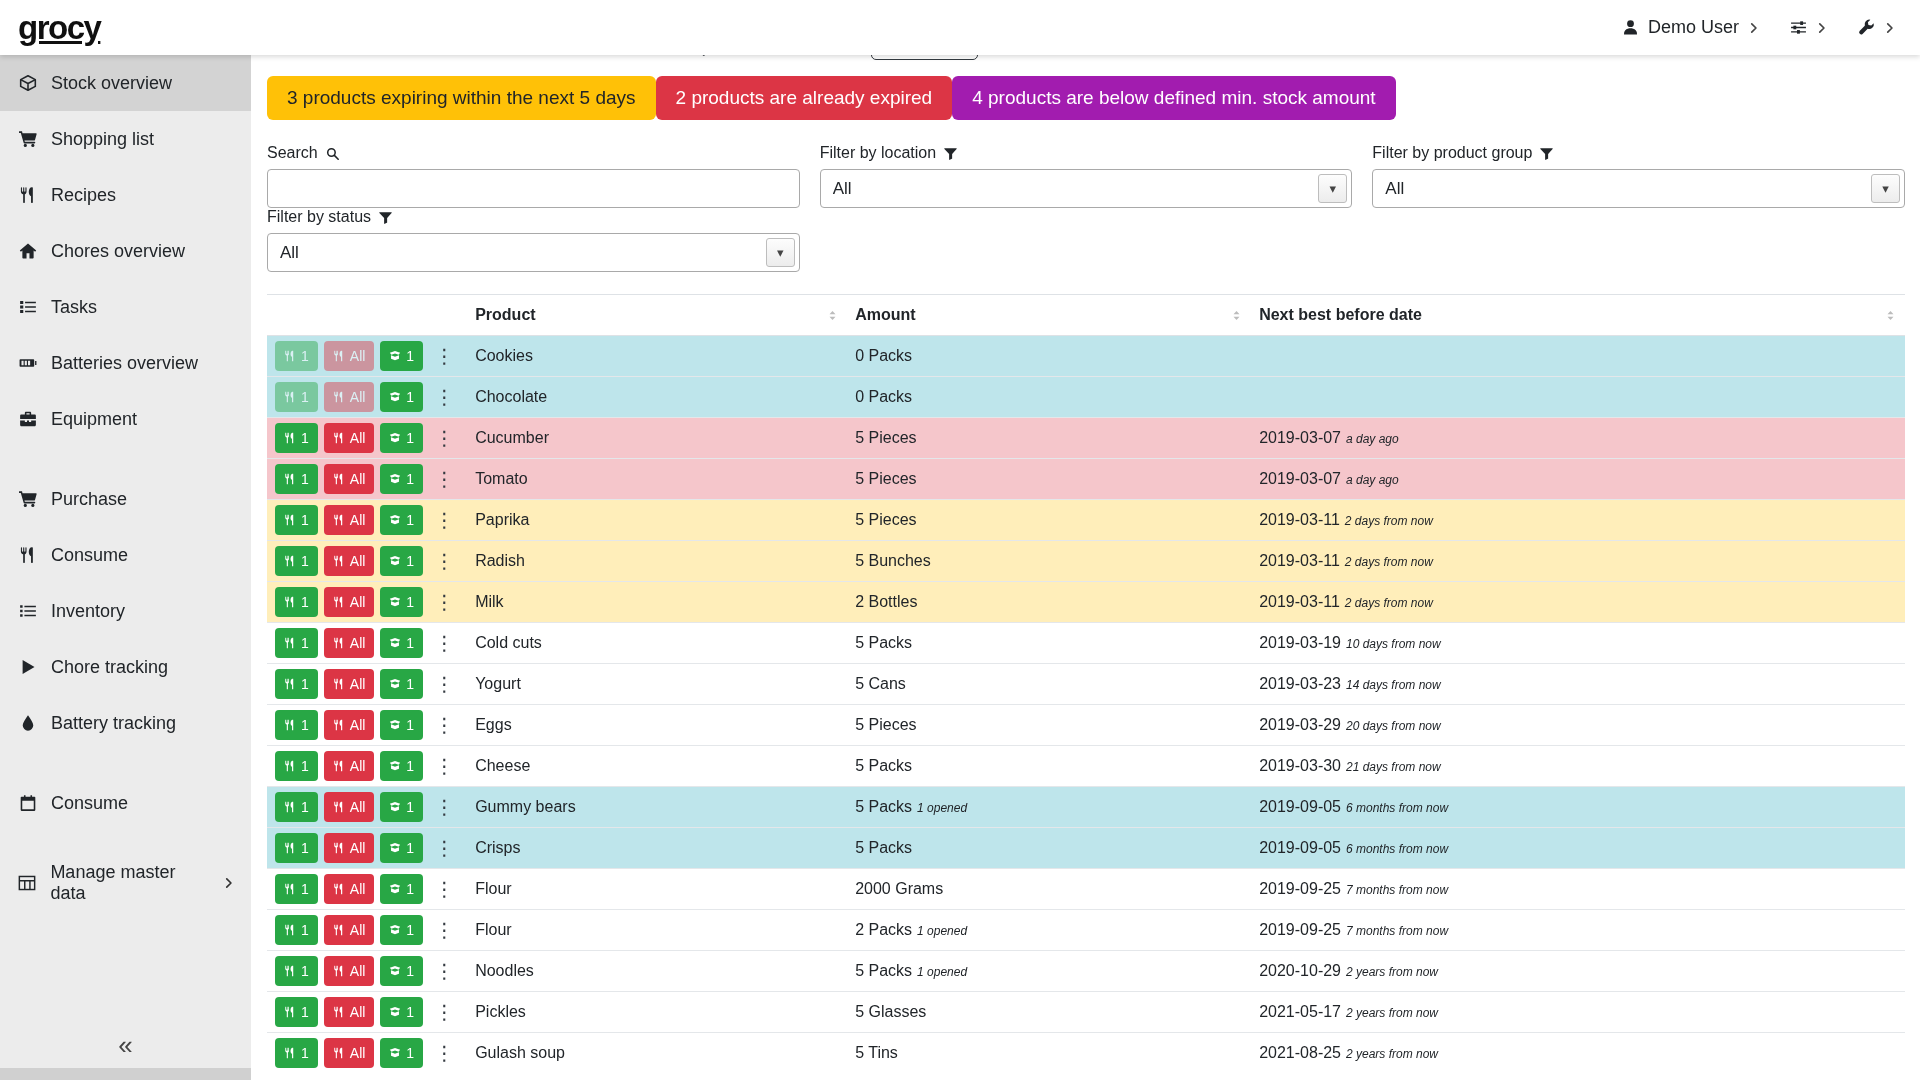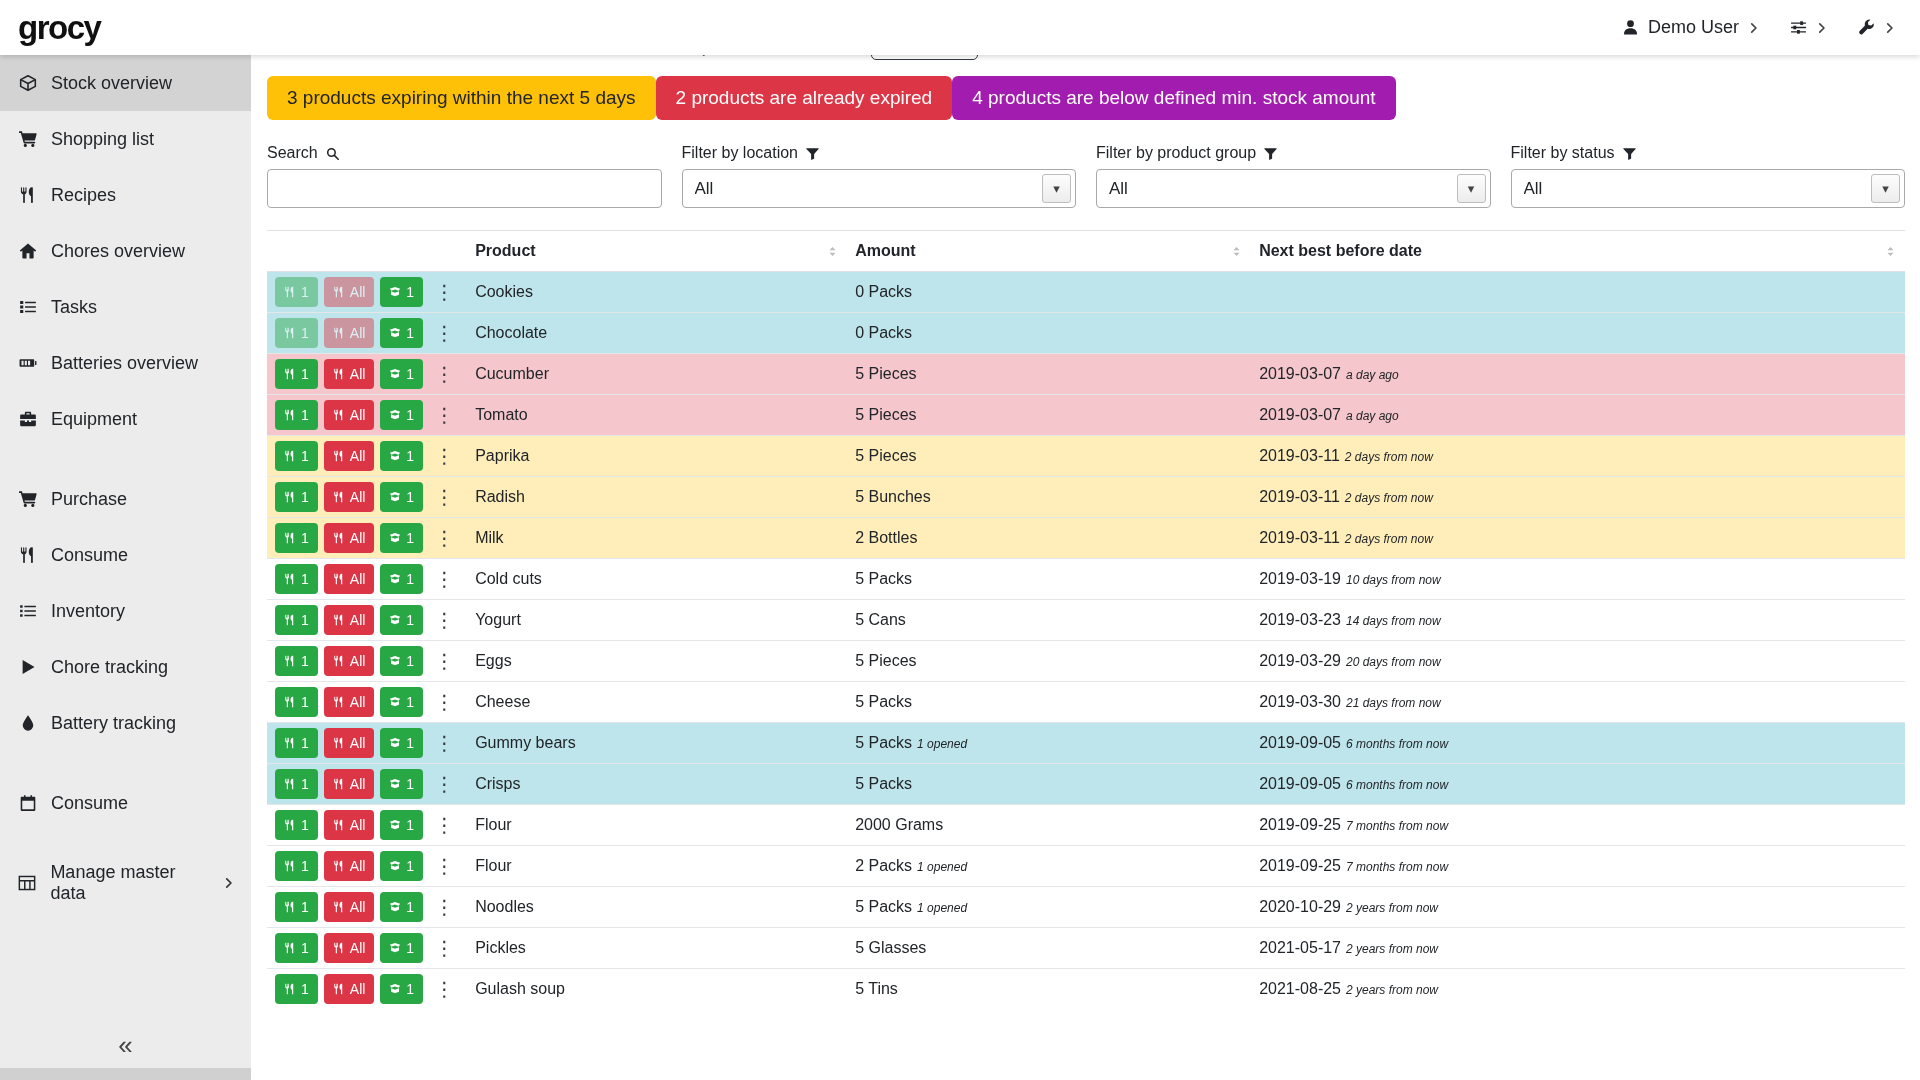--- a/index.html
+++ b/index.html
@@ -12,21 +12,21 @@
   }
   .icon svg { display: block; }
   button { font-family: inherit; }
 
   
   .topbar {
     position: fixed; top: 0; left: 0; width: 1920px; height: 55px;
     background: #fff; display: flex; align-items: center; justify-content: space-between;
     padding: 0 24px 0 18px; box-shadow: 0 2px 5px rgba(0,0,0,.15); z-index: 20;
   }
-  .logo { font-size: 33px; font-weight: 700; letter-spacing: -1.5px; color: #101010; cursor: pointer; }
+  .logo { font-size: 33px; font-weight: 700; letter-spacing: -1.5px; color: #101010; cursor: pointer; text-decoration: underline; }
   .topbar-right { display: flex; align-items: center; gap: 30px; }
   .top-group { display: flex; align-items: center; gap: 9px; font-size: 18px; color: #212529; cursor: pointer; }
   .i16 { font-size: 17px; color: #212529; }
   .chev { font-size: 12px; color: #444; }
 
   
   .sidebar {
     position: fixed; top: 55px; left: 0; width: 251px; height: 1025px;
     background: var(--sidebar-bg, #ececec); display: flex; flex-direction: column; z-index: 10;
   }
@@ -51,21 +51,21 @@
     display: inline-flex; align-items: center; gap: 8px; border: 1px solid #343a40;
     background: #fff; color: #212529; font-size: 17px; padding: 7px 13px; border-radius: 5px; cursor: pointer;
   }
   .journal-btn .icon { font-size: 15px; }
 
   .alerts { display: flex; margin-top: 12px; }
   .alert { font-size: 19px; padding: 11px 20px; border-radius: 6px; cursor: pointer; }
   .alert.dark-text { color: #212529; }
   .alert.light-text { color: #fff; }
 
-  .filters { display: grid; grid-template-columns: repeat(4, 1fr); column-gap: 20px; margin-top: 24px; }
+  .filters { display: grid; grid-template-columns: repeat(3, 1fr); column-gap: 20px; margin-top: 24px; }
   .filter-label { display: flex; align-items: center; gap: 8px; font-size: 16px; margin-bottom: 7px; color: #212529; }
   .ficon { font-size: 13px; color: #212529; }
   .search-input, .select-wrap select {
     width: 100%; height: 39px; border: 1px solid #a9a9a9; border-radius: 4px;
     font-size: 17px; font-family: inherit; padding: 0 12px; color: #212529; background: #fff;
   }
   .select-wrap { position: relative; }
   .select-wrap select { appearance: none; -webkit-appearance: none; -moz-appearance: none; padding-right: 46px; cursor: pointer; }
   .select-wrap::after {
     content: "▾"; position: absolute; top: 5px; bottom: 5px; right: 5px; width: 27px;

